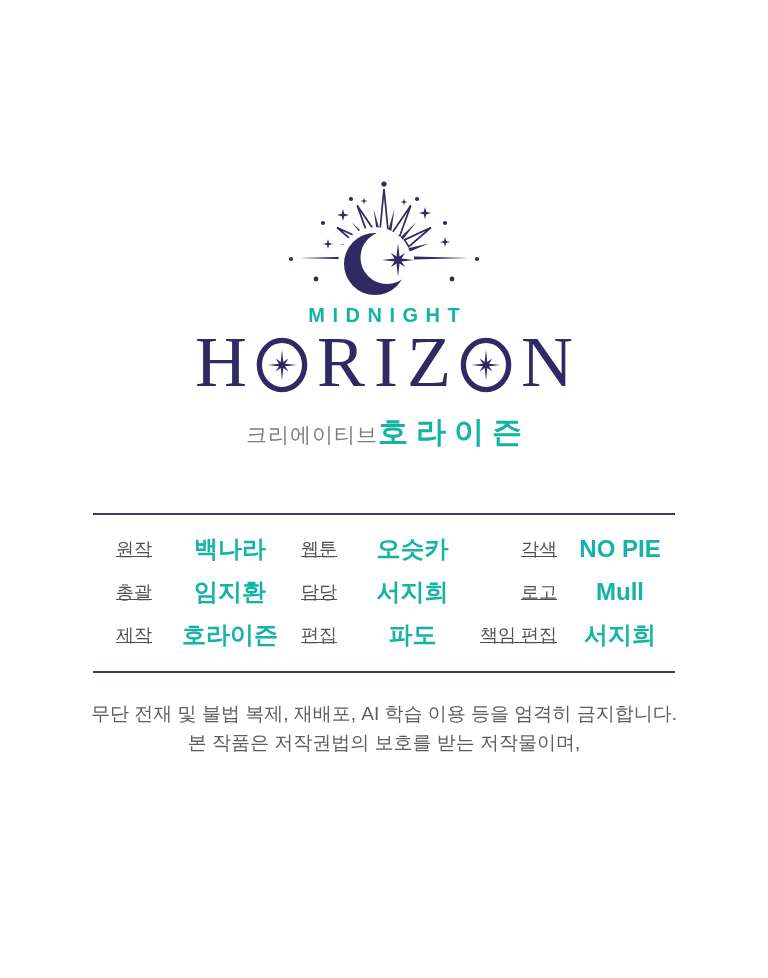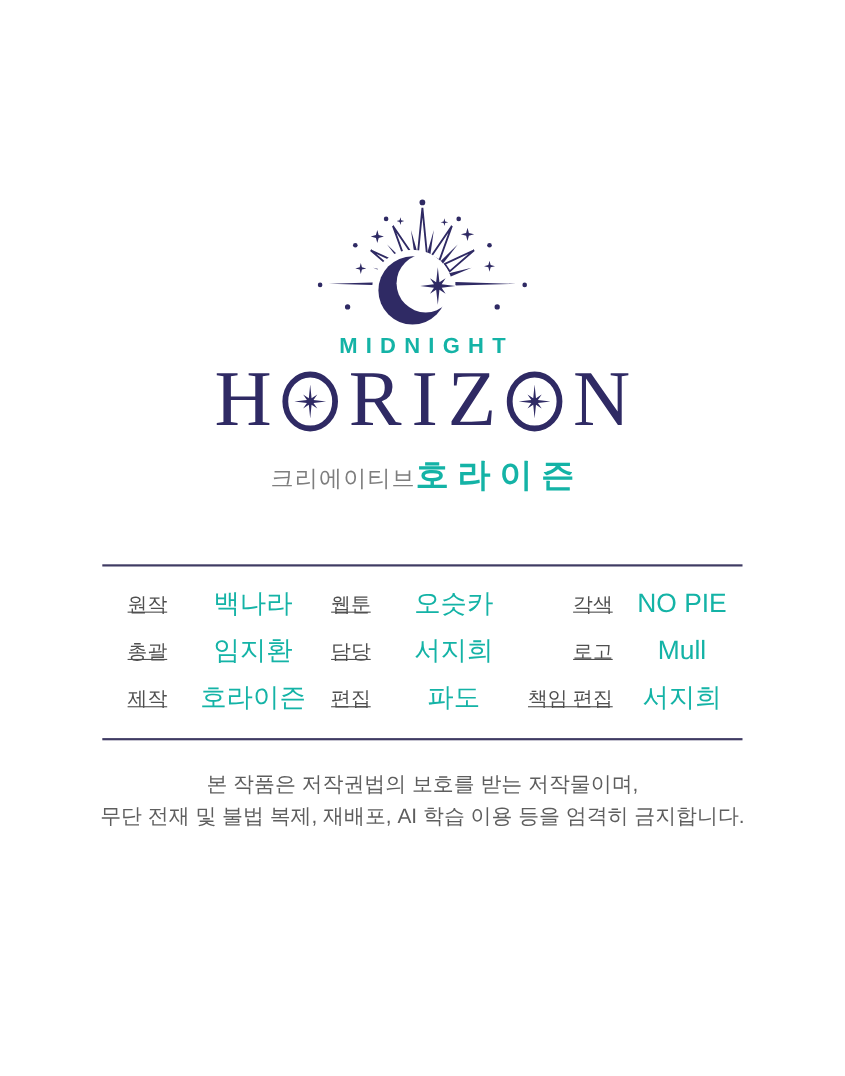--- a/index.html
+++ b/index.html
@@ -41,21 +41,21 @@
     border-top:2px solid var(--line);border-bottom:2px solid var(--line);
     padding:20px 0 22px 0;
     display:grid;grid-template-columns:67px 140px 45px 135px 85px 110px;
     row-gap:15px;align-items:center;
   }
   .c-label{
     font-size:18px;color:var(--gray-label);text-align:right;padding-right:8px;
     line-height:28px;white-space:nowrap;text-decoration:underline;
   }
   .c-value{
-    font-size:24px;font-weight:normal;color:var(--teal);text-align:center;
+    font-size:24px;font-weight:bold;color:var(--teal);text-align:center;
     line-height:28px;white-space:nowrap;
   }
   .footer{
     margin-top:26px;text-align:center;font-size:19px;line-height:29px;
     color:var(--gray-footer);white-space:nowrap;
   }
 </style>
 </head>
 <body>
 
@@ -154,17 +154,17 @@
       <div class="c-value">Mull</div>
       <div class="c-label">제작</div>
       <div class="c-value">호라이즌</div>
       <div class="c-label">편집</div>
       <div class="c-value">파도</div>
       <div class="c-label">책임 편집</div>
       <div class="c-value">서지희</div>
     </div>
 
   <div class="footer">
+    <div>무단 전재 및 불법 복제, 재배포, AI 학습 이용 등을 엄격히 금지합니다.</div>
     <div>본 작품은 저작권법의 보호를 받는 저작물이며,</div>
-    <div>무단 전재 및 불법 복제, 재배포, AI 학습 이용 등을 엄격히 금지합니다.</div>
   </div>
 
 </div>
 
 </body></html>

